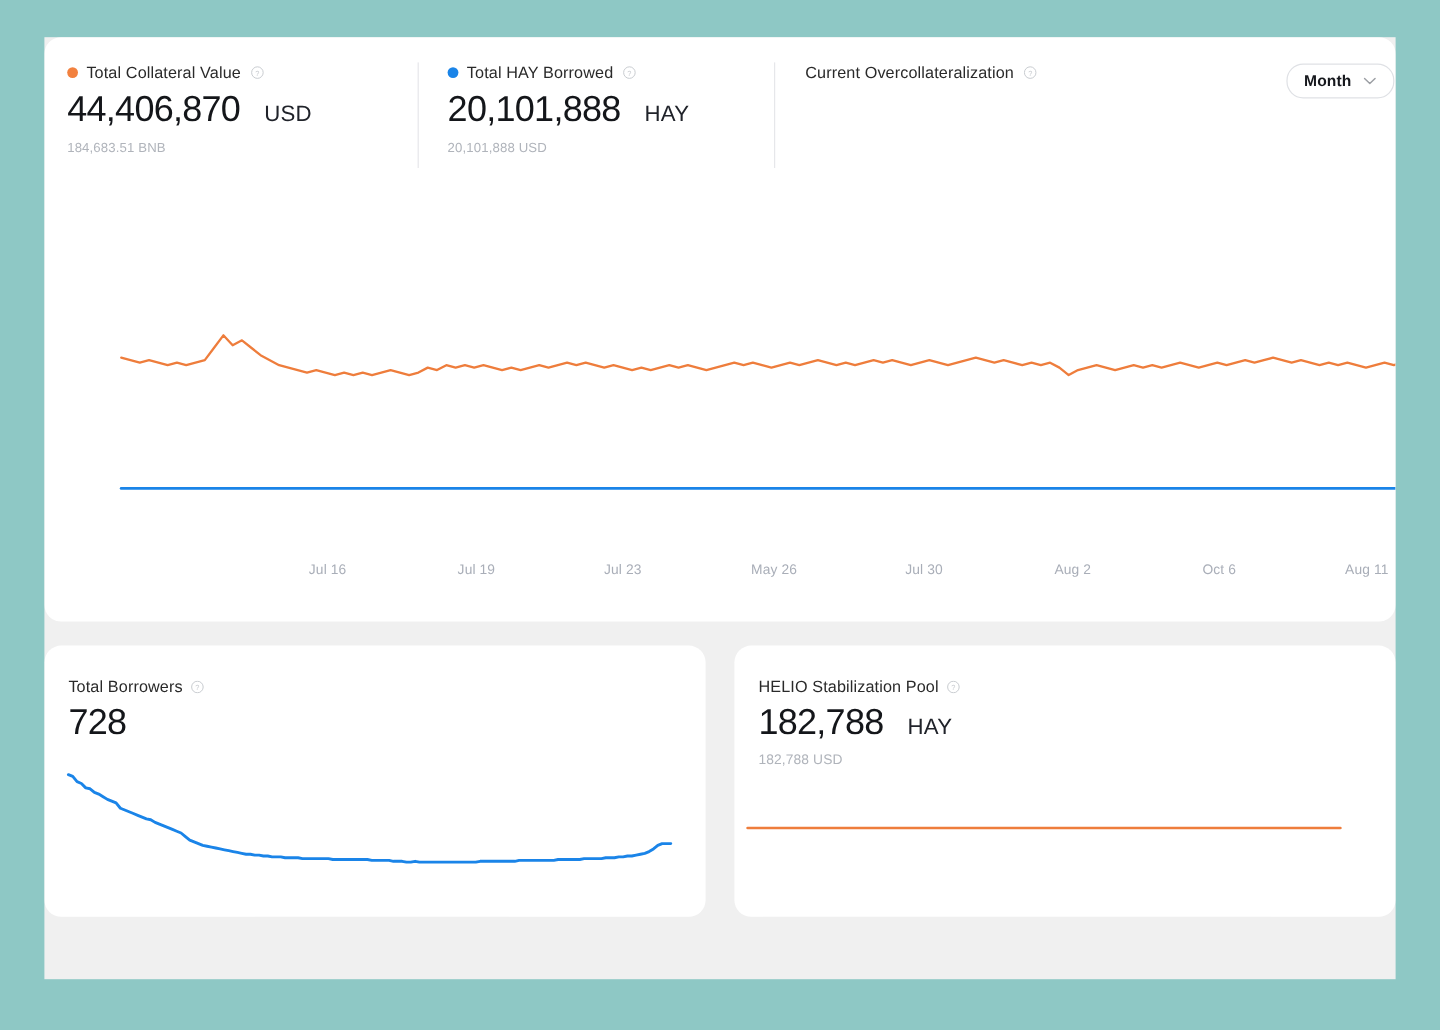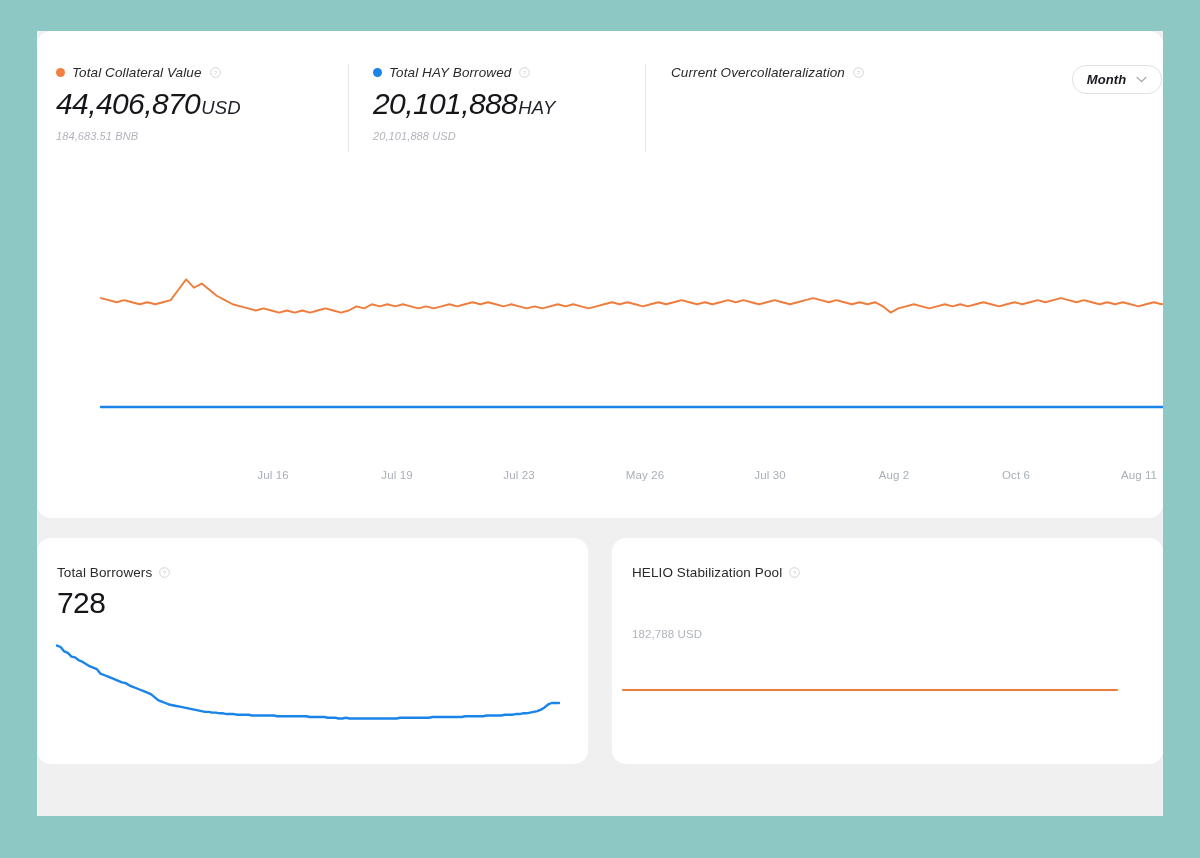--- a/index.html
+++ b/index.html
@@ -30,24 +30,23 @@
     top: 0;
     width: 1126px;
     height: 487px;
     background: #ffffff;
     border-radius: 14px;
   }
 
   .metrics-row {
     position: absolute;
     left: 0;
-    top: 12px;
+    top: 0;
     width: 1144px;
     height: 115px;
-    font-style: italic;
   }
   .metric {
     position: absolute;
     top: 21px;
   }
   .metric-m1 { left: 19px; }
   .metric-m2 { left: 336px; }
   .metric-m3 { left: 634px; }
 
   .metric-head {
@@ -83,21 +82,21 @@
     font-weight: 400;
     color: #14161a;
     letter-spacing: -0.6px;
     white-space: nowrap;
     line-height: 1;
   }
   .metric-unit {
     font-size: 18.5px;
     color: #20232a;
     letter-spacing: 0.2px;
-    margin-left: 1px;
+    margin-left: 20px;
   }
   .metric-sub {
     margin-top: 11px;
     font-size: 11px;
     color: #b0b4bb;
     letter-spacing: 0.1px;
     white-space: nowrap;
   }
 
   .divider {
@@ -319,19 +318,20 @@
     </div>
 
     <div class="bcard bcard-right">
       <div class="bcard-head">
         <span class="bcard-label">HELIO Stabilization Pool</span>
         <svg class="help-icon" viewBox="0 0 16 16">
           <circle cx="8" cy="8" r="7" fill="none" stroke="#9aa0a8" stroke-width="1.2"></circle>
           <text x="8" y="11.6" font-size="9" fill="#9aa0a8" text-anchor="middle" font-family="Liberation Sans, sans-serif">?</text>
         </svg>
       </div>
+      <div class="bcard-value"><span>182,788</span><span class="metric-unit">HAY</span></div>
       <div class="bcard-sub">182,788 USD</div>
       <svg class="spark-right" id="spark-helio" width="551" height="160" viewBox="0 0 551 160">
         <path id="spark-helio-path" fill="none" stroke="#ee7d3c" stroke-width="2.2" stroke-linejoin="round" stroke-linecap="round" d="M11 34L505 34"></path>
       </svg>
     </div>
   </div>
 </div>
 
 </body></html>

